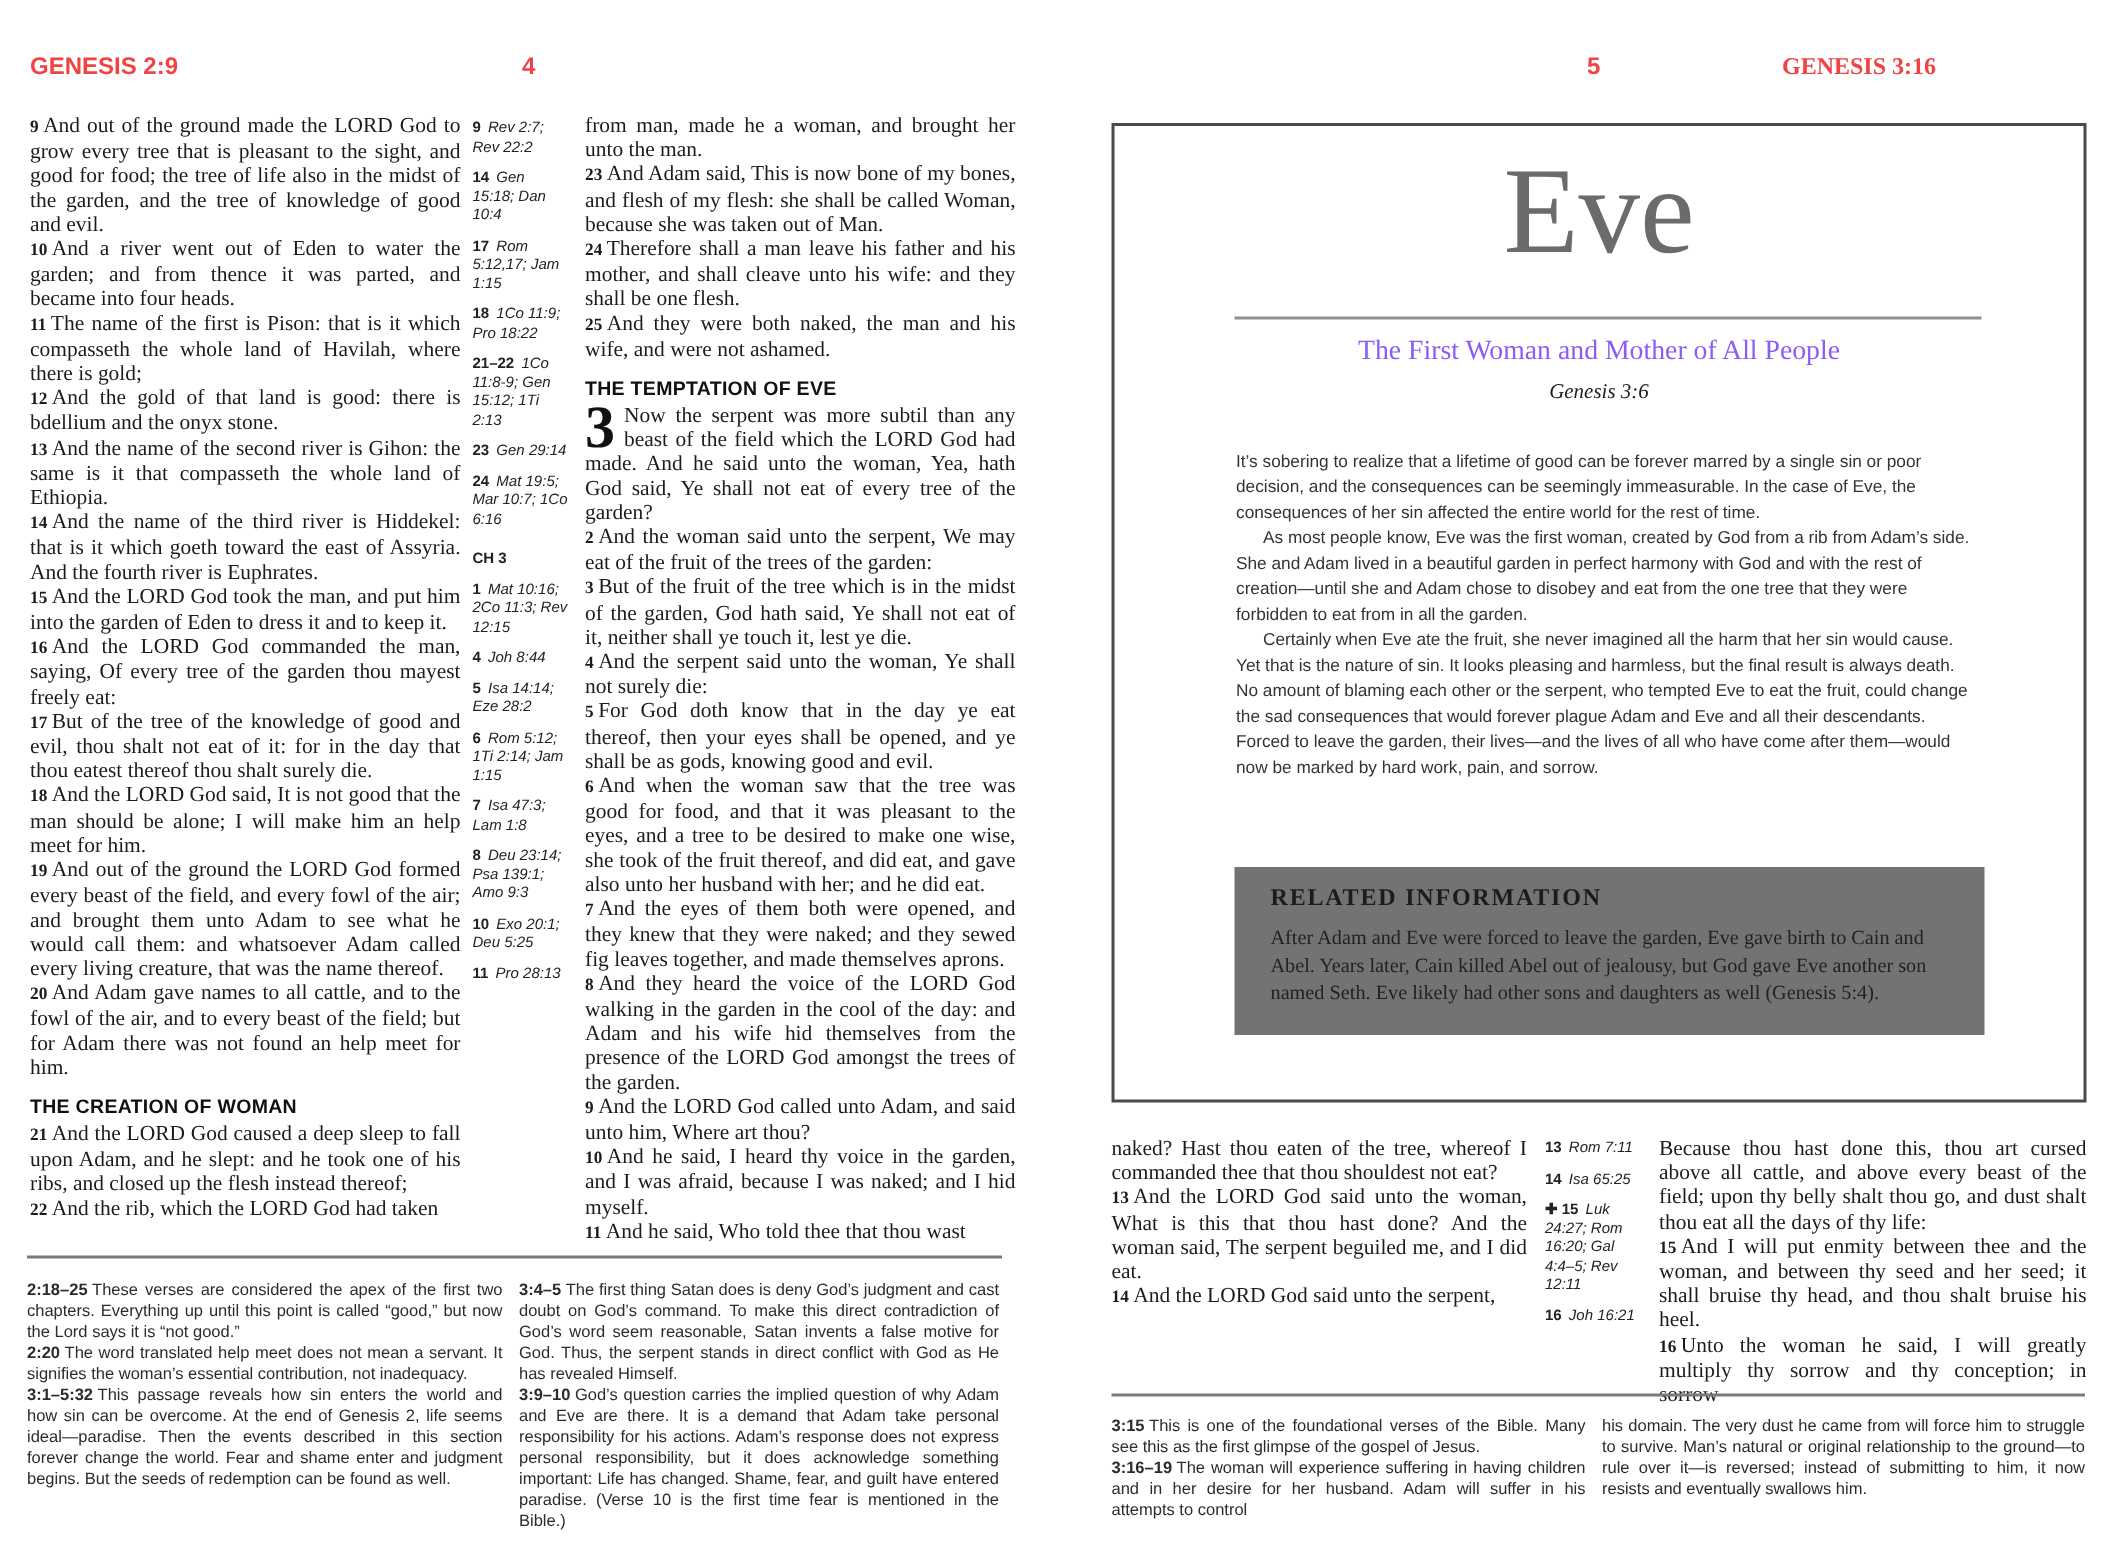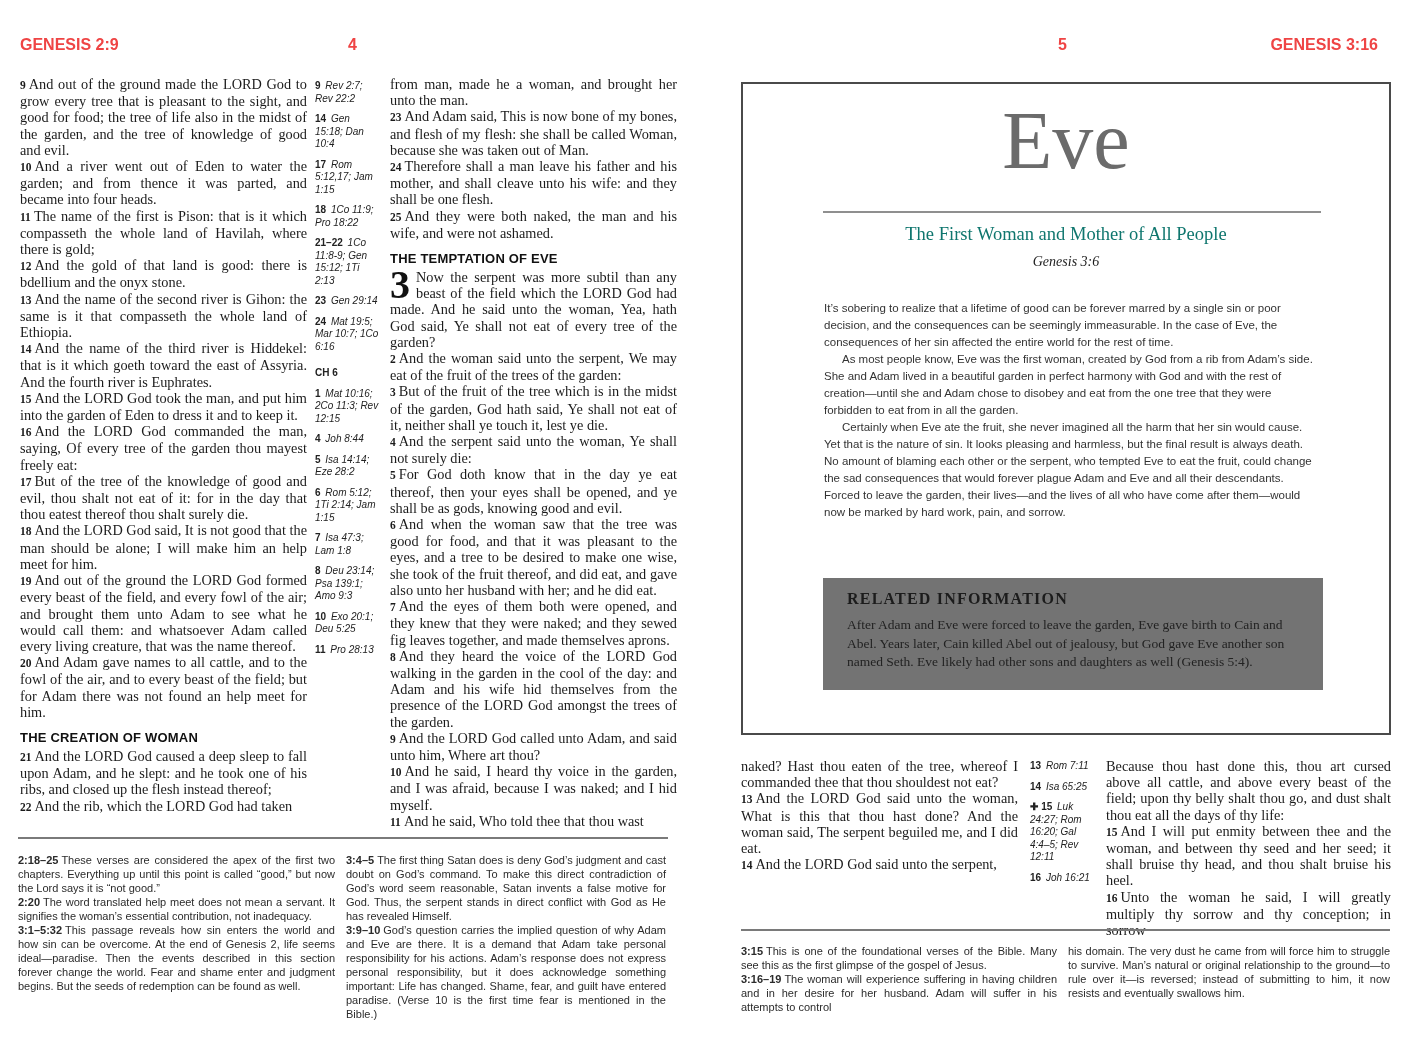--- a/index.html
+++ b/index.html
@@ -23,21 +23,21 @@
   .f{margin:0;font-family:"Liberation Sans",sans-serif;font-size:11px;line-height:14px;
      color:#2b2b2b;text-align:justify;}
   .f b{padding-right:3px;}
   .rule{background:#7a7a7a;height:2px;}
   
   #evebox{position:absolute;left:741px;top:82px;width:646px;height:649px;
           border:2px solid #4a4a4a;background:#fff;}
   .eve-title{position:absolute;top:16px;left:0;width:100%;text-align:center;
              font-size:82px;line-height:1;color:#6b6b6b;}
   .eve-rule{position:absolute;top:127px;left:80px;width:498px;height:2px;background:#8f8f8f;}
-  .eve-sub{position:absolute;top:140px;left:0;width:100%;text-align:center;font-size:18.5px;color:#0f766e;}
+  .eve-sub{position:absolute;top:140px;left:0;width:100%;text-align:center;font-size:18.5px;color:#8b5cf6;}
   .eve-ref{position:absolute;top:170px;left:0;width:100%;text-align:center;
            font-style:italic;font-size:14px;color:#1d1d1d;}
   .eve-body{position:absolute;left:81px;top:216px;width:496px;
             font-family:"Liberation Sans",sans-serif;font-size:11.5px;line-height:17px;color:#333;}
   .eve-body p{margin:0;}
   .eve-body p + p{text-indent:18px;}
   .related{position:absolute;left:80px;top:494px;width:452px;background:#737373;
            padding:12px 24px 18px 24px;}
   .rel-h{font-weight:bold;font-size:16px;letter-spacing:1.2px;color:#1c1c1c;margin:0 0 8px 0;}
   .rel-t{margin:0;font-size:13.5px;line-height:18.5px;color:#222;}
@@ -67,21 +67,21 @@
 </div>
 
 <div class="abs" style="left:315px;top:80px;width:64px;">
   <p class="xe"><b>9</b> <i>Rev 2:7; Rev 22:2</i></p>
   <p class="xe"><b>14</b> <i>Gen 15:18; Dan 10:4</i></p>
   <p class="xe"><b>17</b> <i>Rom 5:12,17; Jam 1:15</i></p>
   <p class="xe"><b>18</b> <i>1Co 11:9; Pro 18:22</i></p>
   <p class="xe"><b>21–22</b> <i>1Co 11:8-9; Gen 15:12; 1Ti 2:13</i></p>
   <p class="xe"><b>23</b> <i>Gen 29:14</i></p>
   <p class="xe"><b>24</b> <i>Mat 19:5; Mar 10:7; 1Co 6:16</i></p>
-  <p class="xe mt"><b>CH 6</b> <i></i></p>
+  <p class="xe mt"><b>CH 3</b> <i></i></p>
   <p class="xe"><b>1</b> <i>Mat 10:16; 2Co 11:3; Rev 12:15</i></p>
   <p class="xe"><b>4</b> <i>Joh 8:44</i></p>
   <p class="xe"><b>5</b> <i>Isa 14:14; Eze 28:2</i></p>
   <p class="xe"><b>6</b> <i>Rom 5:12; 1Ti 2:14; Jam 1:15</i></p>
   <p class="xe"><b>7</b> <i>Isa 47:3; Lam 1:8</i></p>
   <p class="xe"><b>8</b> <i>Deu 23:14; Psa 139:1; Amo 9:3</i></p>
   <p class="xe"><b>10</b> <i>Exo 20:1; Deu 5:25</i></p>
   <p class="xe"><b>11</b> <i>Pro 28:13</i></p>
 </div>
 
@@ -109,21 +109,21 @@
   <p class="f"><b>2:18–25</b><span>These verses are considered the apex of the first two chapters. Everything up until this point is called “good,” but now the Lord says it is “not good.”</span></p>
   <p class="f"><b>2:20</b><span>The word translated help meet does not mean a servant. It signifies the woman’s essential contribution, not inadequacy.</span></p>
   <p class="f"><b>3:1–5:32</b><span>This passage reveals how sin enters the world and how sin can be overcome. At the end of Genesis 2, life seems ideal—paradise. Then the events described in this section forever change the world. Fear and shame enter and judgment begins. But the seeds of redemption can be found as well.</span></p>
 </div>
 <div class="abs" style="left:346px;top:853px;width:320px;">
   <p class="f"><b>3:4–5</b><span>The first thing Satan does is deny God’s judgment and cast doubt on God’s command. To make this direct contradiction of God’s word seem reasonable, Satan invents a false motive for God. Thus, the serpent stands in direct conflict with God as He has revealed Himself.</span></p>
   <p class="f"><b>3:9–10</b><span>God’s question carries the implied question of why Adam and Eve are there. It is a demand that Adam take personal responsibility for his actions. Adam’s response does not express personal responsibility, but it does acknowledge something important: Life has changed. Shame, fear, and guilt have entered paradise. (Verse 10 is the first time fear is mentioned in the Bible.)</span></p>
 </div>
 
 <div class="abs runhead" style="left:1058px;top:36px;">5</div>
-<div class="abs runhead" style="left:1188px;top:36px;width:190px;text-align:right;">GENESIS 3:16</div>
+<div class="abs runhead" style="left:1188px;top:36px;width:190px;font-family:Liberation Serif, serif;">GENESIS 3:16</div>
 
 <div id="evebox">
   <div class="eve-title">Eve</div>
   <div class="eve-rule"></div>
   <div class="eve-sub">The First Woman and Mother of All People</div>
   <div class="eve-ref">Genesis 3:6</div>
   <div class="eve-body">
     <p>It’s sobering to realize that a lifetime of good can be forever marred by a single sin or poor decision, and the consequences can be seemingly immeasurable. In the case of Eve, the consequences of her sin affected the entire world for the rest of time.</p>
     <p>As most people know, Eve was the first woman, created by God from a rib from Adam’s side. She and Adam lived in a beautiful garden in perfect harmony with God and with the rest of creation—until she and Adam chose to disobey and eat from the one tree that they were forbidden to eat from in all the garden.</p>
     <p>Certainly when Eve ate the fruit, she never imagined all the harm that her sin would cause. Yet that is the nature of sin. It looks pleasing and harmless, but the final result is always death. No amount of blaming each other or the serpent, who tempted Eve to eat the fruit, could change the sad consequences that would forever plague Adam and Eve and all their descendants. Forced to leave the garden, their lives—and the lives of all who have come after them—would now be marked by hard work, pain, and sorrow.</p>

